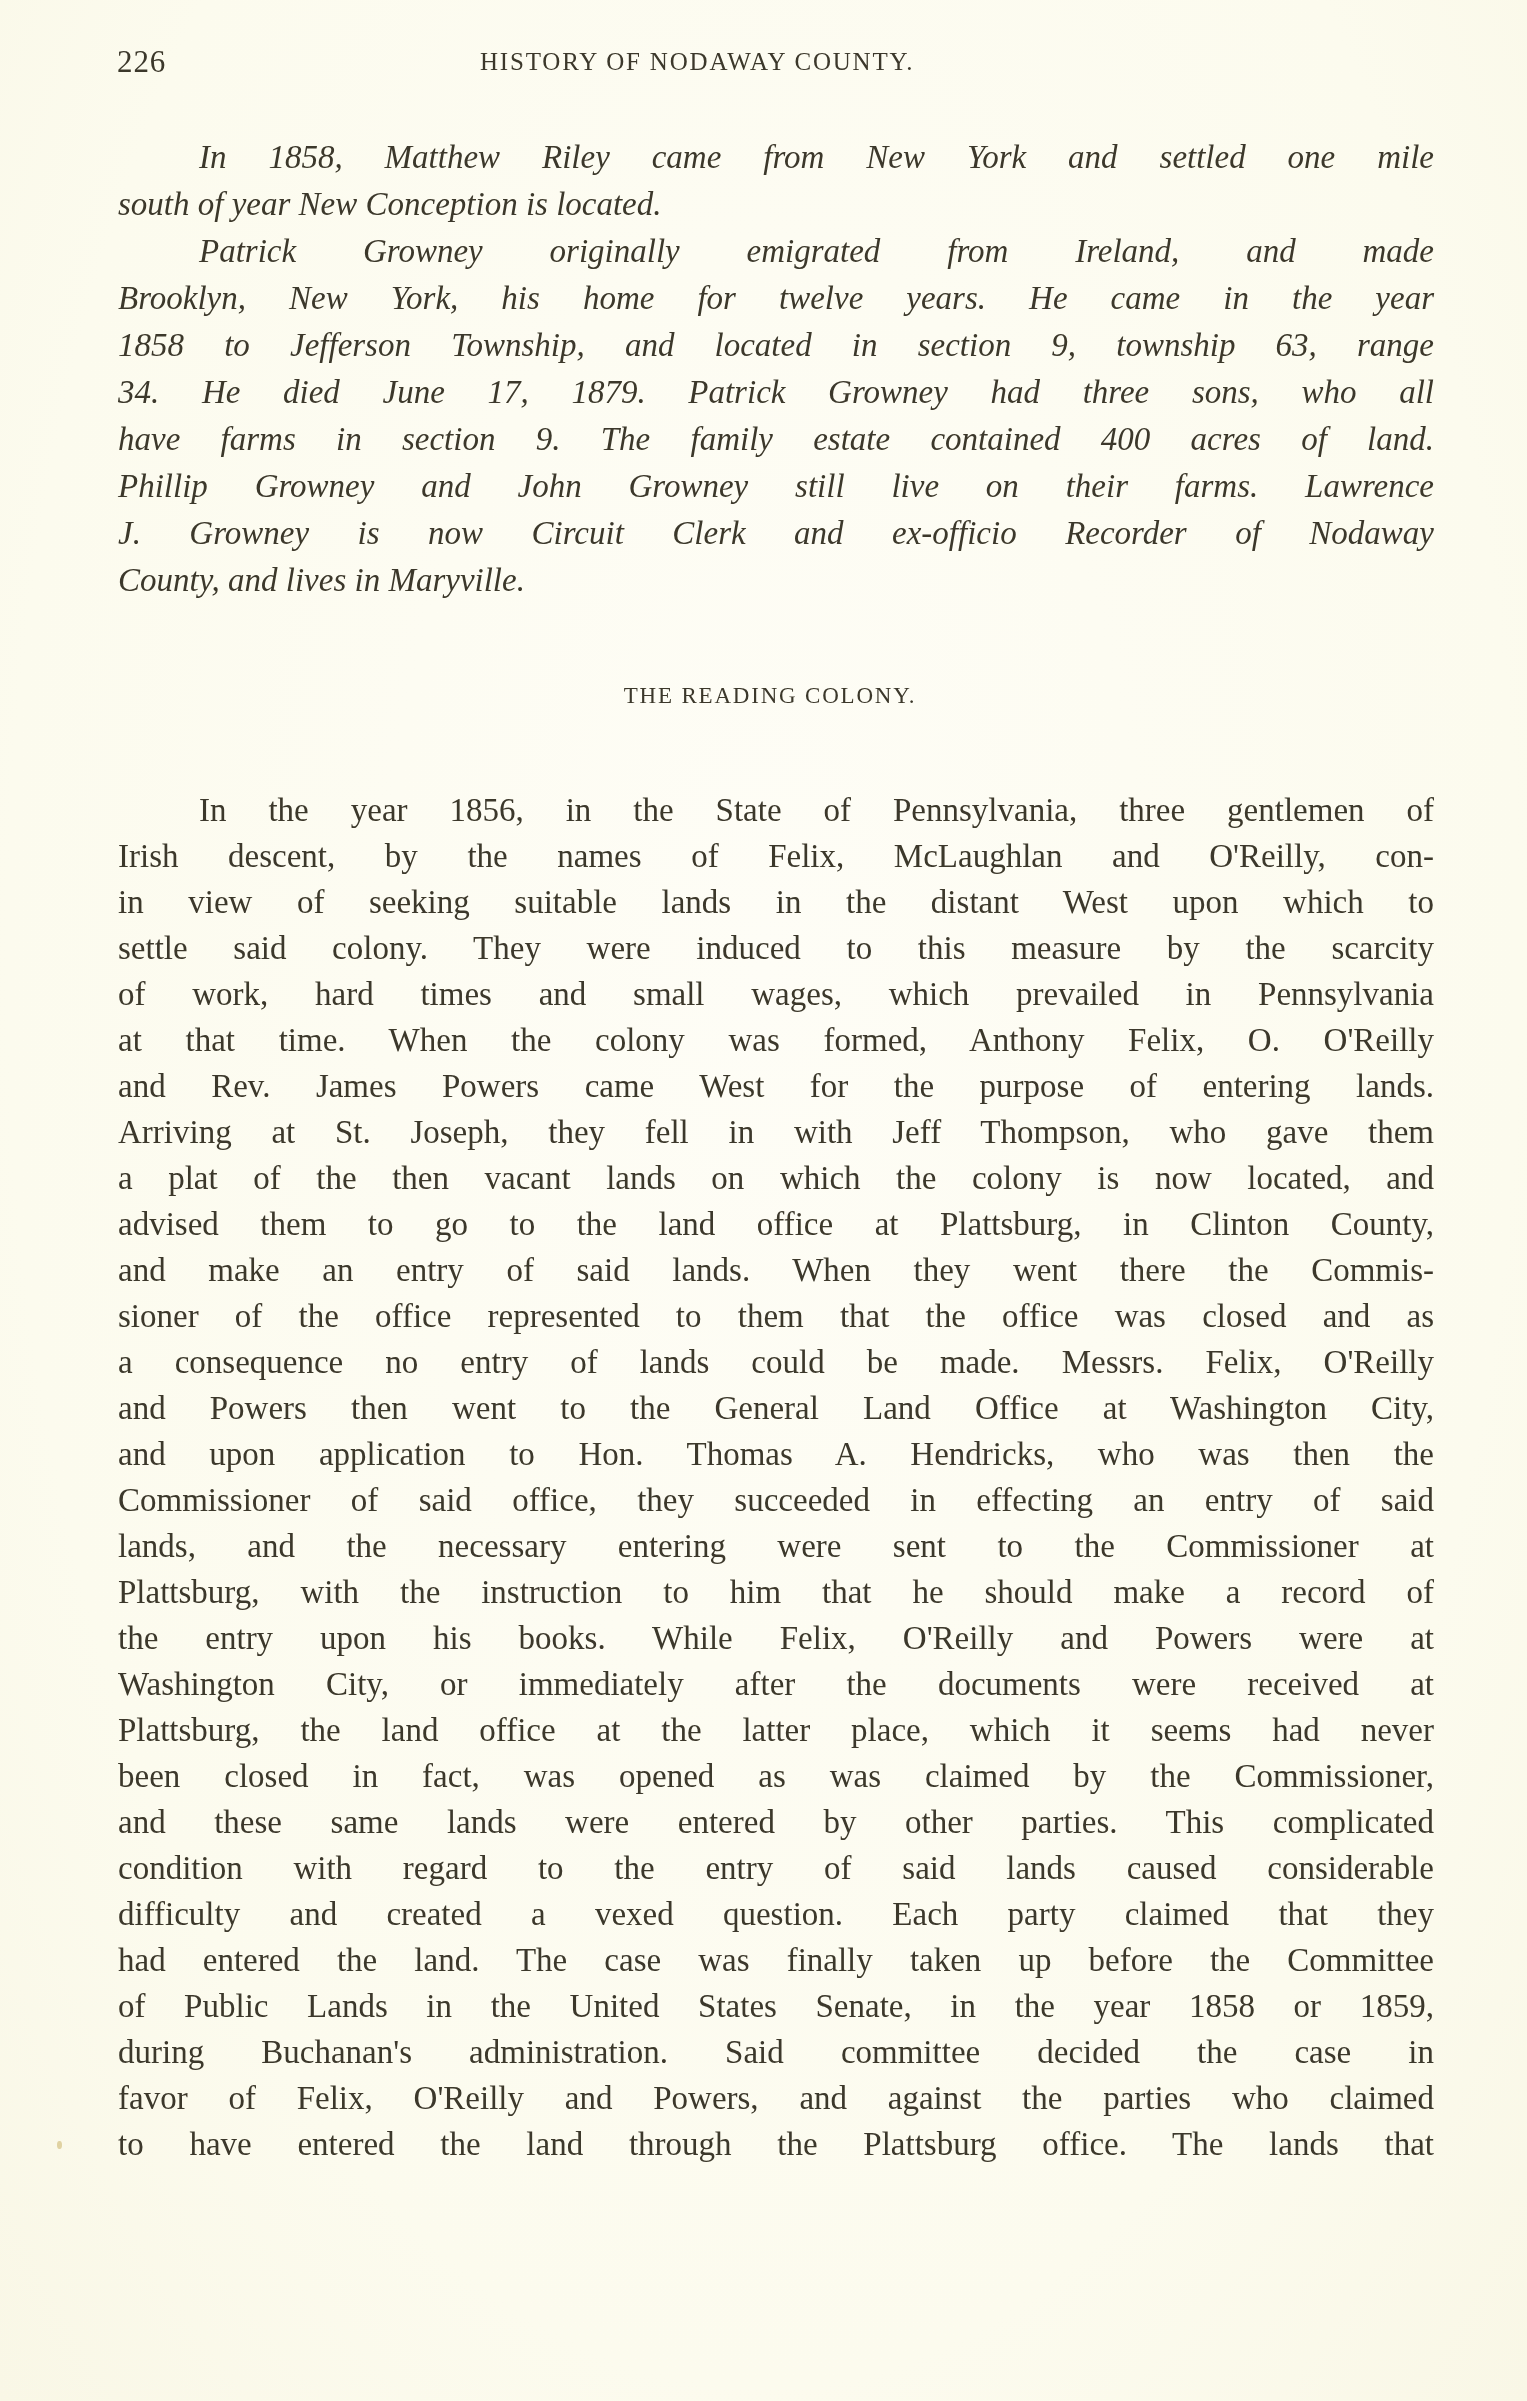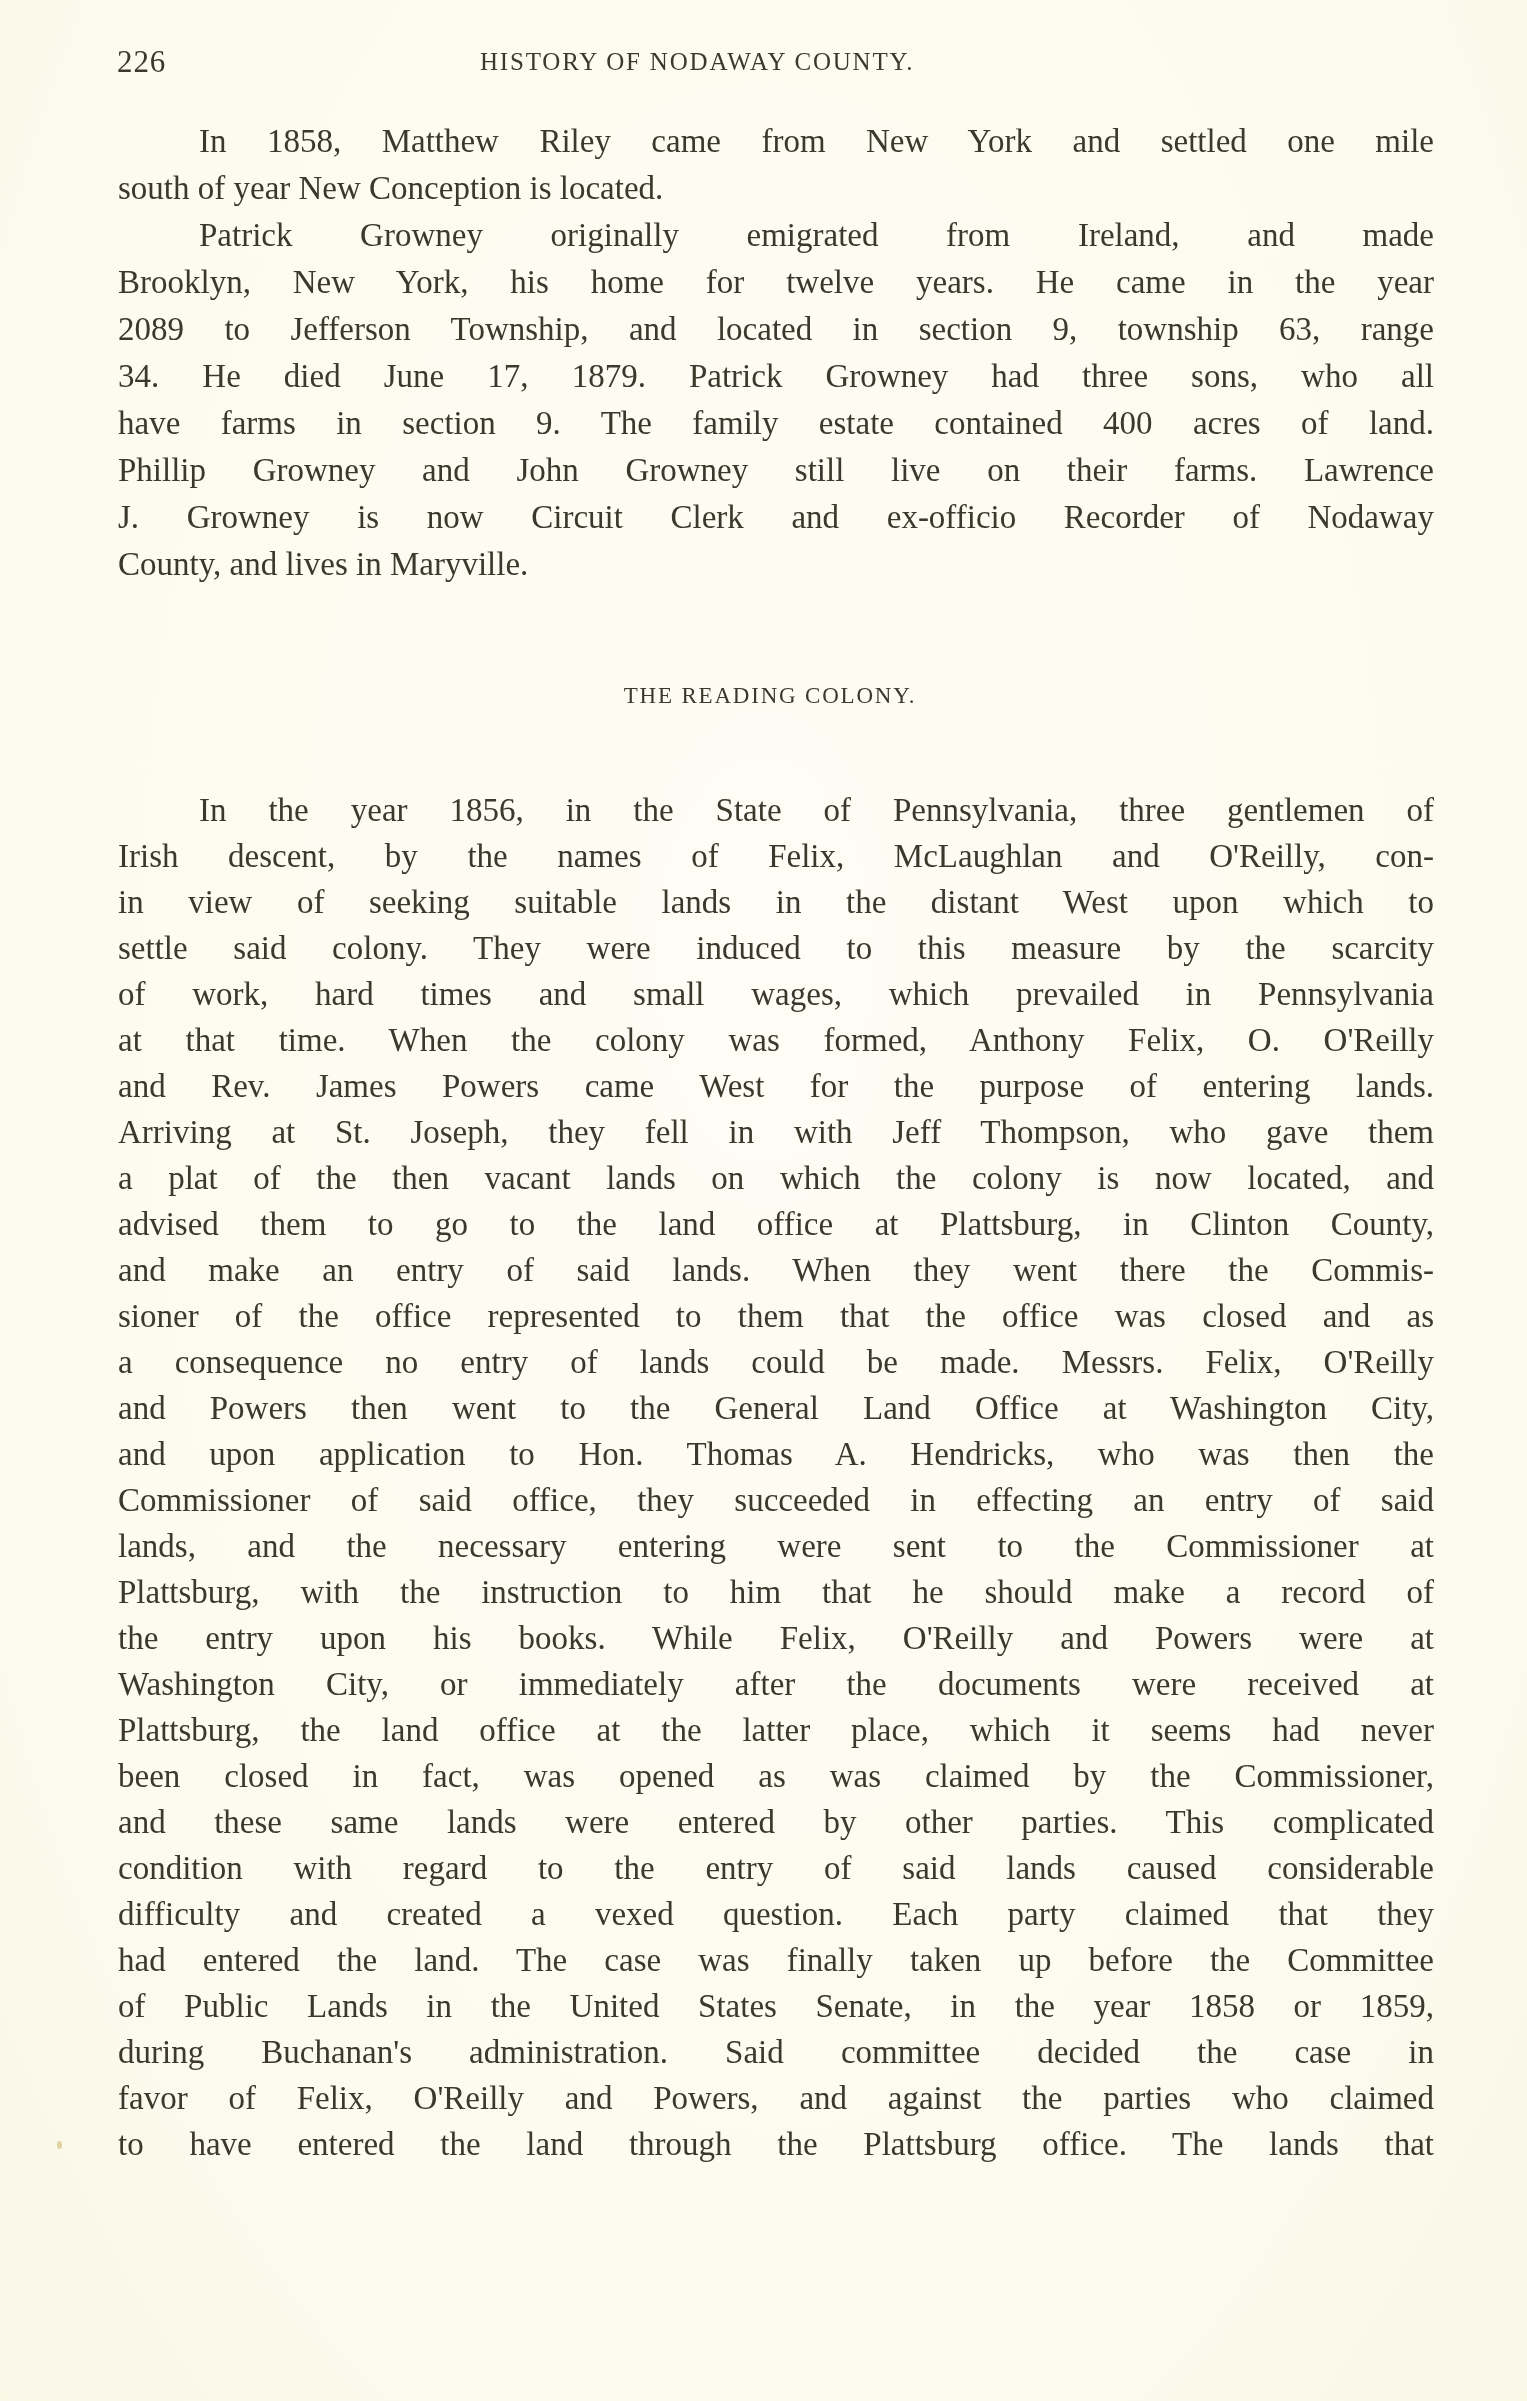--- a/index.html
+++ b/index.html
@@ -35,21 +35,21 @@
   .line {
     display: block;
     height: 47px;
     line-height: 47px;
     white-space: nowrap;
     text-align: justify;
     text-align-last: justify;
   }
   .line.last { text-align-last: left; }
   .line.indent { padding-left: 81px; }
-  #block-1 { top: 118px; }
+  #block-1 { top: 134px; font-style: italic; }
   #block-2 { top: 787px; }
   #block-2 .line { height: 46px; line-height: 46px; }
   .section-heading {
     position: absolute; top: 675px; left: 0; width: 1527px;
     text-align: center;
     font-family: "Liberation Serif", serif;
     font-size: 23px; letter-spacing: 1.8px;
     padding-left: 13px; box-sizing: border-box; margin-top: 8px;
   }
   .speck { position: absolute; width: 4.6px; height: 8.3px; background: #d9c890; border-radius: 50%; opacity: .8; }
@@ -65,21 +65,21 @@
   </div>
 
   <div class="body-text" id="block-1">
     <div>
       <span class="line indent">In 1858, Matthew Riley came from New York and settled one mile</span>
       <span class="line last">south of year New Conception is located.</span>
     </div>
     <div>
       <span class="line indent">Patrick Growney originally emigrated from Ireland, and made</span>
       <span class="line">Brooklyn, New York, his home for twelve years. He came in the year</span>
-      <span class="line">2089 to Jefferson Township, and located in section 9, township 63, range</span>
+      <span class="line">1858 to Jefferson Township, and located in section 9, township 63, range</span>
       <span class="line">34. He died June 17, 1879. Patrick Growney had three sons, who all</span>
       <span class="line">have farms in section 9. The family estate contained 400 acres of land.</span>
       <span class="line">Phillip Growney and John Growney still live on their farms. Lawrence</span>
       <span class="line">J. Growney is now Circuit Clerk and ex-officio Recorder of Nodaway</span>
       <span class="line last">County, and lives in Maryville.</span>
     </div>
   </div>
 
   <div class="section-heading">THE READING COLONY.</div>
 

